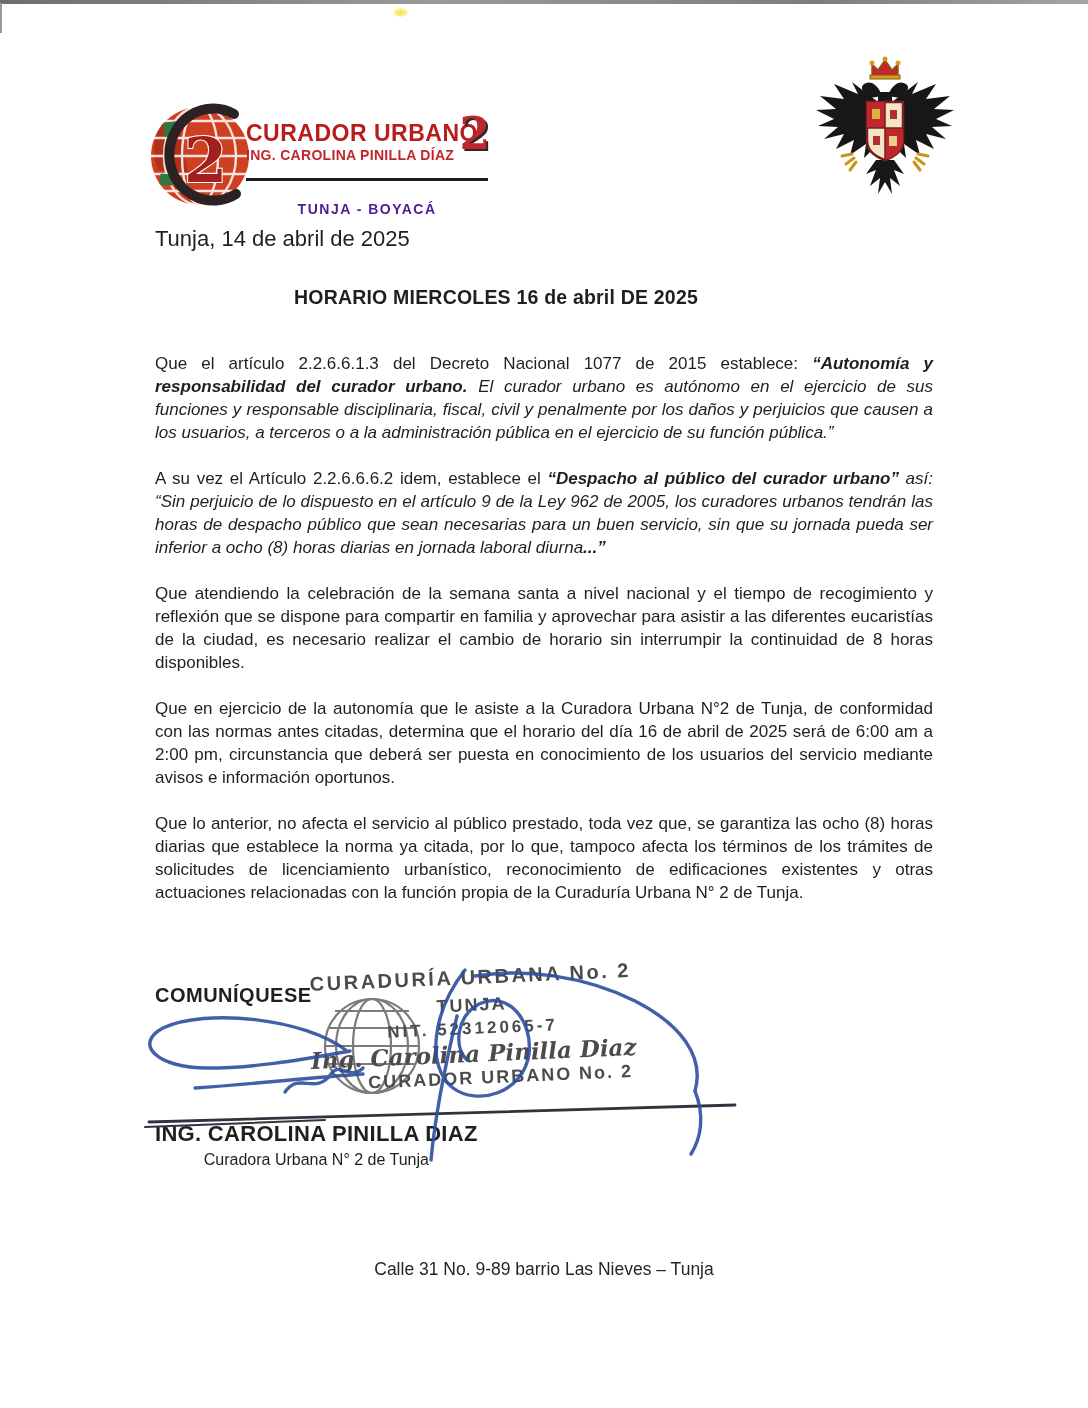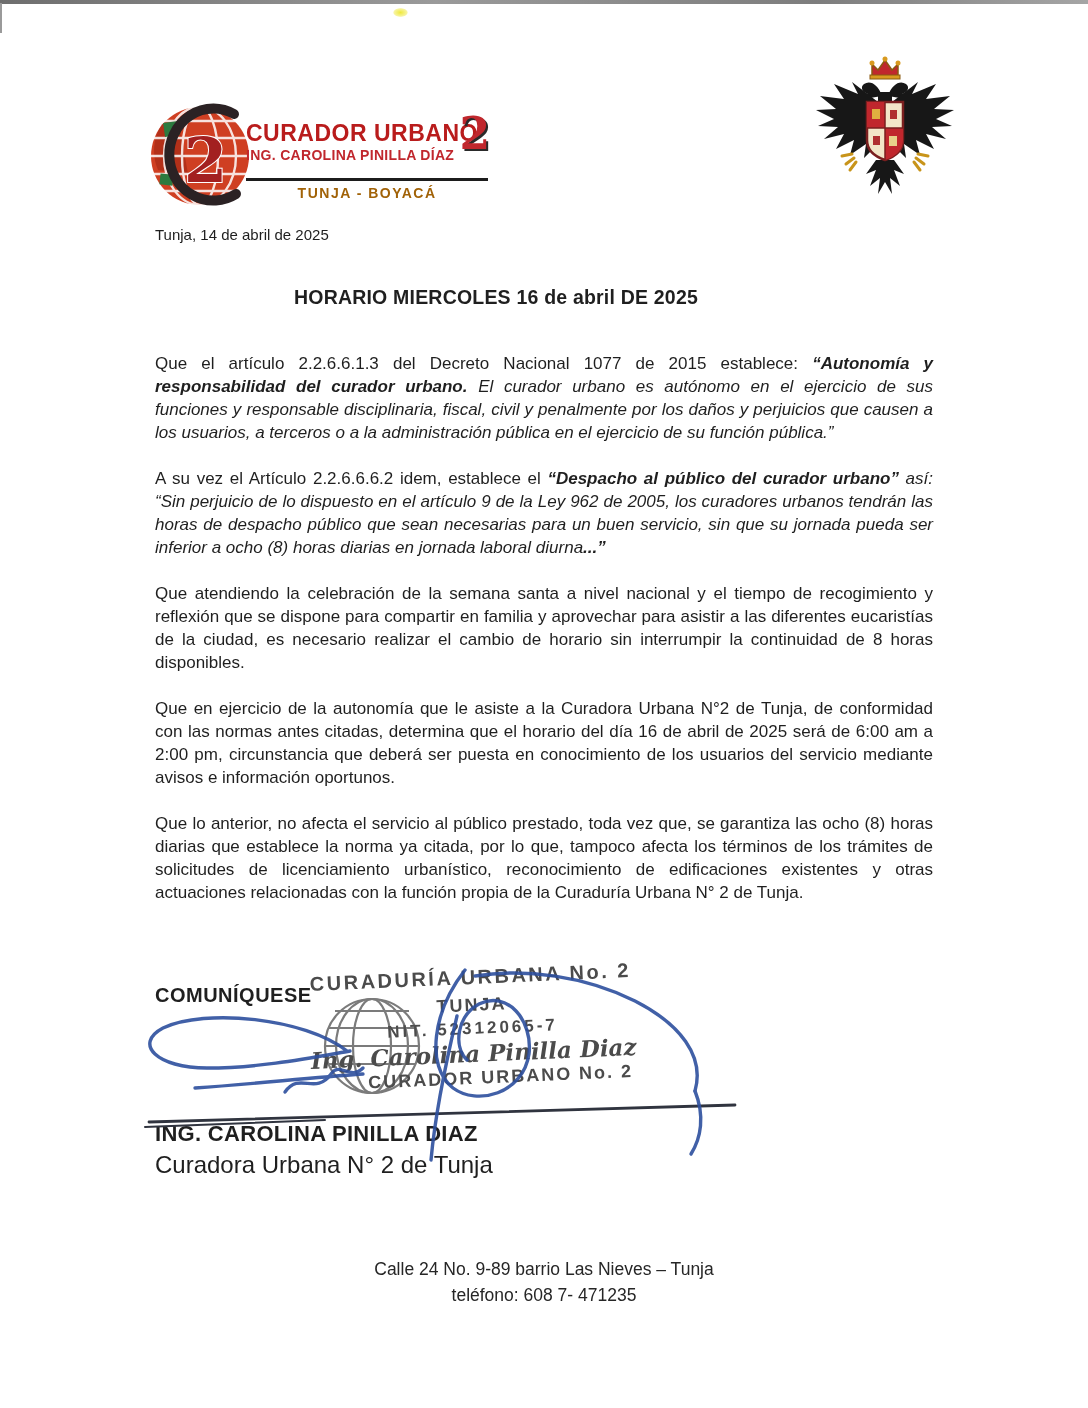--- a/index.html
+++ b/index.html
@@ -14,27 +14,27 @@
   .leftline{position:absolute;top:3px;left:0;width:2px;height:30px;background:#9a9a9a;}
   .yellowdot{position:absolute;left:393px;top:8px;width:15px;height:9px;border-radius:50%;
     background:radial-gradient(#efe93c,#f7f4a0 60%,transparent 75%);filter:blur(.6px);}
   
   .logo{position:absolute;left:148px;top:94px;display:flex;align-items:flex-start;}
   .logo-globe{width:112px;height:118px;}
   .logo-text{margin-left:-14px;padding-top:26px;position:relative;}
   .logo-line1{font-size:23px;font-weight:bold;color:#b91c1c;letter-spacing:.5px;white-space:nowrap;}
   .logo-line2{font-size:14px;font-weight:bold;color:#c0272d;letter-spacing:.3px;
     padding-bottom:15px;border-bottom:3px solid #1c1c1c;white-space:nowrap;padding-right:34px;}
-  .logo-line3{font-size:14px;font-weight:bold;color:#a16207;letter-spacing:1.5px;
-    text-align:center;margin-top:4px;}
+  .logo-line3{font-size:14px;font-weight:bold;color:#4c1d95;letter-spacing:1.5px;
+    text-align:center;margin-top:20px;}
   .logo-num{position:absolute;right:-2px;top:14px;font-family:"DejaVu Serif",serif;
     font-size:44px;font-weight:bold;color:#c0272d;text-shadow:2px 2px 0 #2a2a2a;}
   .coa{position:absolute;left:812px;top:54px;}
   
-  .dateline{position:absolute;left:155px;top:226px;font-size:15px;}
+  .dateline{position:absolute;left:155px;top:226px;font-size:22px;}
   .lettertitle{position:absolute;left:0;top:286px;width:992px;text-align:center;
     font-size:19.5px;font-weight:bold;letter-spacing:.2px;}
   .paras{position:absolute;left:155px;top:352px;width:778px;}
   .para{margin:0 0 23px 0;font-size:17px;line-height:23px;text-align:justify;}
   .seg-normal{font-style:normal;font-weight:normal;}
   .seg-italic{font-style:italic;}
   .seg-bolditalic{font-style:italic;font-weight:bold;}
   
   .closing{position:absolute;left:155px;top:984px;font-size:20px;font-weight:bold;
     letter-spacing:.5px;z-index:1;}
@@ -43,21 +43,21 @@
   .stamp-l1{font-size:20px;font-weight:bold;letter-spacing:2.5px;white-space:nowrap;}
   .stamp-l2{font-size:18px;font-weight:bold;letter-spacing:2px;margin-top:6px;}
   .stamp-l3{font-size:17px;font-weight:bold;letter-spacing:3px;margin-top:3px;}
   .stamp-l4{font-family:"DejaVu Serif",serif;font-style:italic;font-weight:bold;
     font-size:23px;margin-top:1px;white-space:nowrap;}
   .stamp-l5{font-size:18px;font-weight:bold;letter-spacing:2px;margin-top:1px;
     transform:translateX(26px);white-space:nowrap;}
   .sig-svg{position:absolute;left:135px;top:956px;z-index:3;pointer-events:none;}
   .nameblock{position:absolute;left:155px;top:1121px;z-index:1;}
   .signer-name{font-size:22px;font-weight:bold;letter-spacing:.3px;}
-  .signer-role{font-size:24px;margin-top:4px;}
+  .signer-role{font-size:16px;margin-top:4px;text-align:center;}
   .credits{position:absolute;left:155px;top:1200px;font-size:15px;line-height:20px;color:#2a2a2a;}
   .footer{position:absolute;left:0;top:1256px;width:1088px;text-align:center;
     font-size:17.5px;line-height:26px;color:#262626;}
 </style>
 </head>
 <body>
 
 <div class="page">
 
   <div class="topline"></div>
@@ -174,17 +174,16 @@
     </g>
   </svg>
 
   <div class="nameblock">
     <div class="signer-name">ING. CAROLINA PINILLA DIAZ</div>
     <div class="signer-role">Curadora Urbana N° 2 de Tunja</div>
   </div>
 
 
   <div class="footer">
-    <div>Calle 24 No. 9-89 barrio Las Nieves – Tunja</div>
-    <div>teléfono: 608 7- 471235</div>
+    <div>Calle 31 No. 9-89 barrio Las Nieves – Tunja</div>
   </div>
 
 </div>
 
 </body></html>

